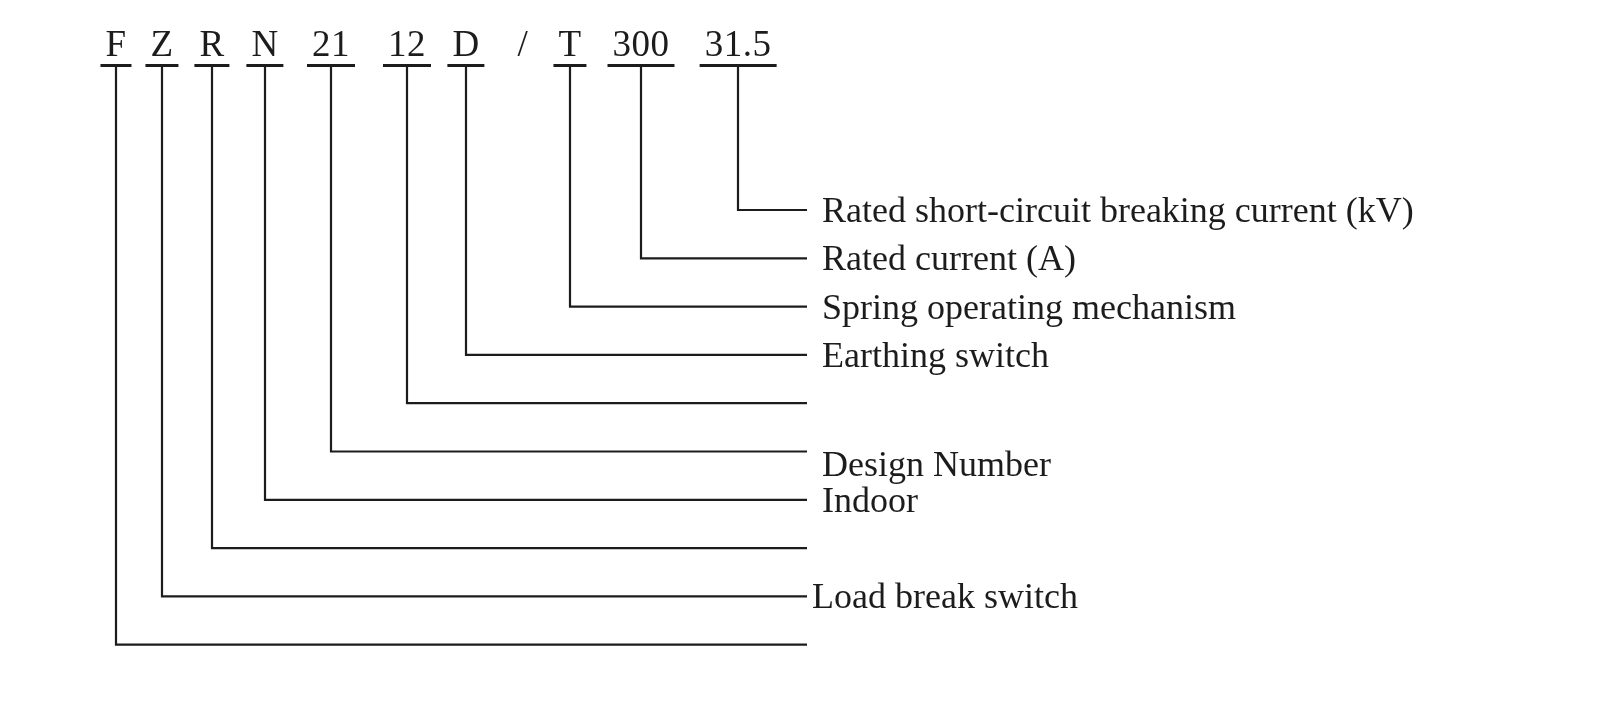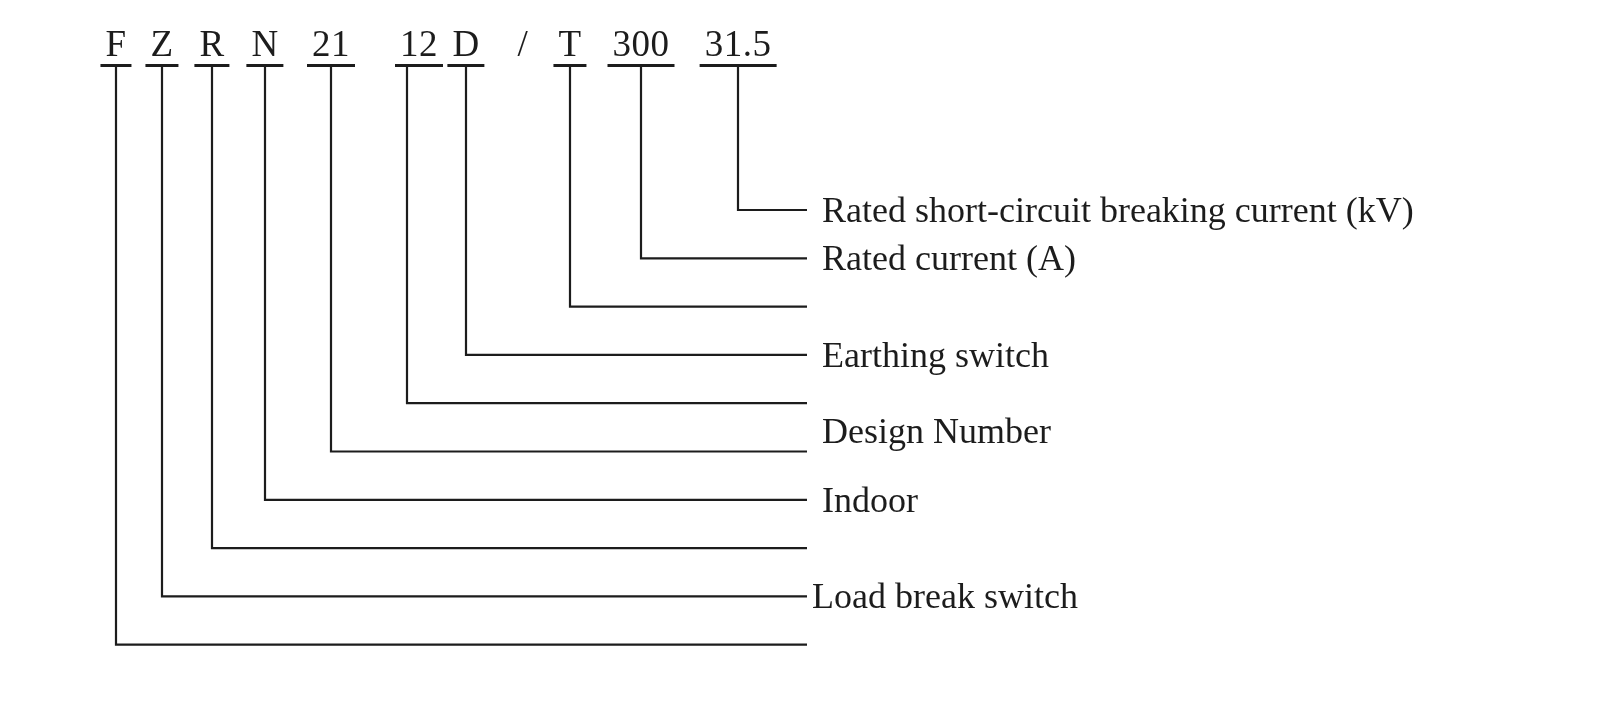--- a/index.html
+++ b/index.html
@@ -60,23 +60,24 @@
       <path d="M 738 66 V 210 H 807" fill="none" stroke="#1c1c1c" stroke-width="2.2"></path>
     </svg>
 
 <span class="code-seg" style="left: 116px; top: 24px;">F</span>
     <span class="code-seg" style="left: 162px; top: 24px;">Z</span>
     <span class="callout-label" style="left: 812px; top: 575.4px;">Load break switch</span>
     <span class="code-seg" style="left: 212px; top: 24px;">R</span>
     <span class="code-seg" style="left: 265px; top: 24px;">N</span>
     <span class="callout-label" style="left: 822px; top: 478.8px;">Indoor</span>
     <span class="code-seg" style="left: 331px; top: 24px;">21</span>
-    <span class="callout-label" style="left: 822px; top: 410px;">Design Number</span>
-    <span class="code-seg" style="left: 419px; top: 24px;">12</span>
+    <span class="callout-label" style="left: 822px; top: 443px;">Design Number</span>
+    <span class="code-seg" style="left: 407px; top: 24px;">12</span>
     <span class="code-seg" style="left: 466px; top: 24px;">D</span>
     <span class="callout-label" style="left: 822px; top: 333.9px;">Earthing switch</span>
     <span class="code-seg separator" style="left: 523px; top: 24px;">/</span>
     <span class="code-seg" style="left: 570px; top: 24px;">T</span>
+    <span class="callout-label" style="left: 822px; top: 285.6px;">Spring operating mechanism</span>
     <span class="code-seg" style="left: 641px; top: 24px;">300</span>
     <span class="callout-label" style="left: 822px; top: 237.3px;">Rated current (A)</span>
     <span class="code-seg" style="left: 738px; top: 24px;">31.5</span>
     <span class="callout-label" style="left: 822px; top: 189px;">Rated short-circuit breaking current (kV)</span>
   </div>
 
 </body></html>

